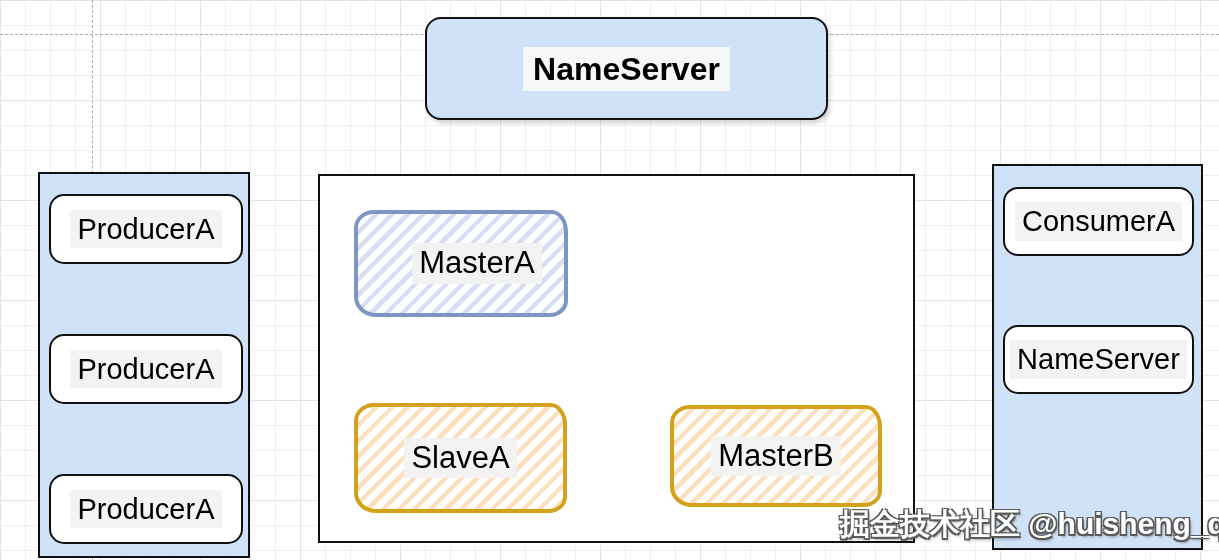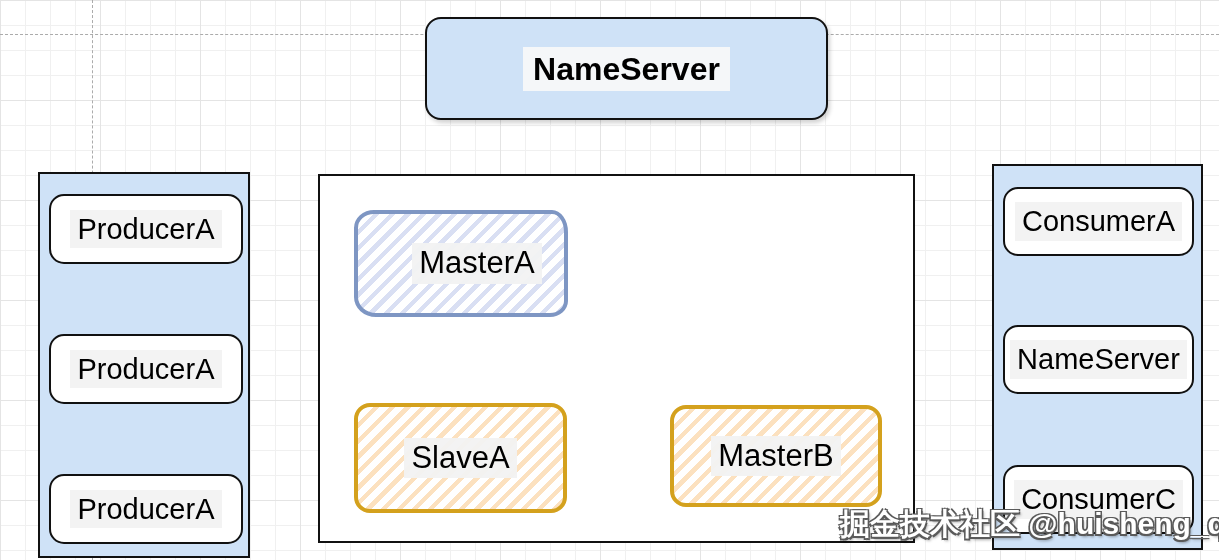--- a/index.html
+++ b/index.html
@@ -55,21 +55,21 @@
     z-index:2;
   }
 
   .hnode{
     border-width:4px;border-style:solid;
     border-radius:20px 16px 18px 22px / 18px 22px 16px 20px;
     z-index:3;
   }
   .hnode .lbl{font-size:31px;}
   .hnode.master{border-color:var(--master-border,#7e96c3);}
-  .hnode.slave{border-color:var(--slave-border,#d4a11d);border-radius:16px;}
+  .hnode.slave{border-color:var(--slave-border,#d4a11d);}
   .hatch-fwd.master{background:repeating-linear-gradient(135deg, var(--master-hatch,#d9dff3) 0 4.5px, #ffffff 4.5px 11px);padding-left:32px;}
   .hatch-back.master{background:repeating-linear-gradient(45deg, var(--master-hatch,#d9dff3) 0 4.5px, #ffffff 4.5px 11px);}
   .hatch-fwd.slave{background:repeating-linear-gradient(135deg, var(--slave-hatch,#fce1bf) 0 4.5px, #ffffff 4.5px 11px);}
 
   .lbl{
     background:rgba(242,242,242,.95);
     padding:1px 7px;
     color:#000;
     white-space:nowrap;
     line-height:1.25;
@@ -123,20 +123,17 @@
     </div>
   </div>
 
   <div class="col consumers">
     <div class="subnode" style="top:21px">
       <span class="lbl">ConsumerA</span>
     </div>
     <div class="subnode" style="top:159px">
       <span class="lbl">NameServer</span>
     </div>
-    <div class="subnode" style="top:299px">
-      <span class="lbl">ConsumerC</span>
-    </div>
   </div>
 
   <div class="watermark">掘金技术社区 @huisheng_qaq</div>
 
 </div>
 
 </body></html>

